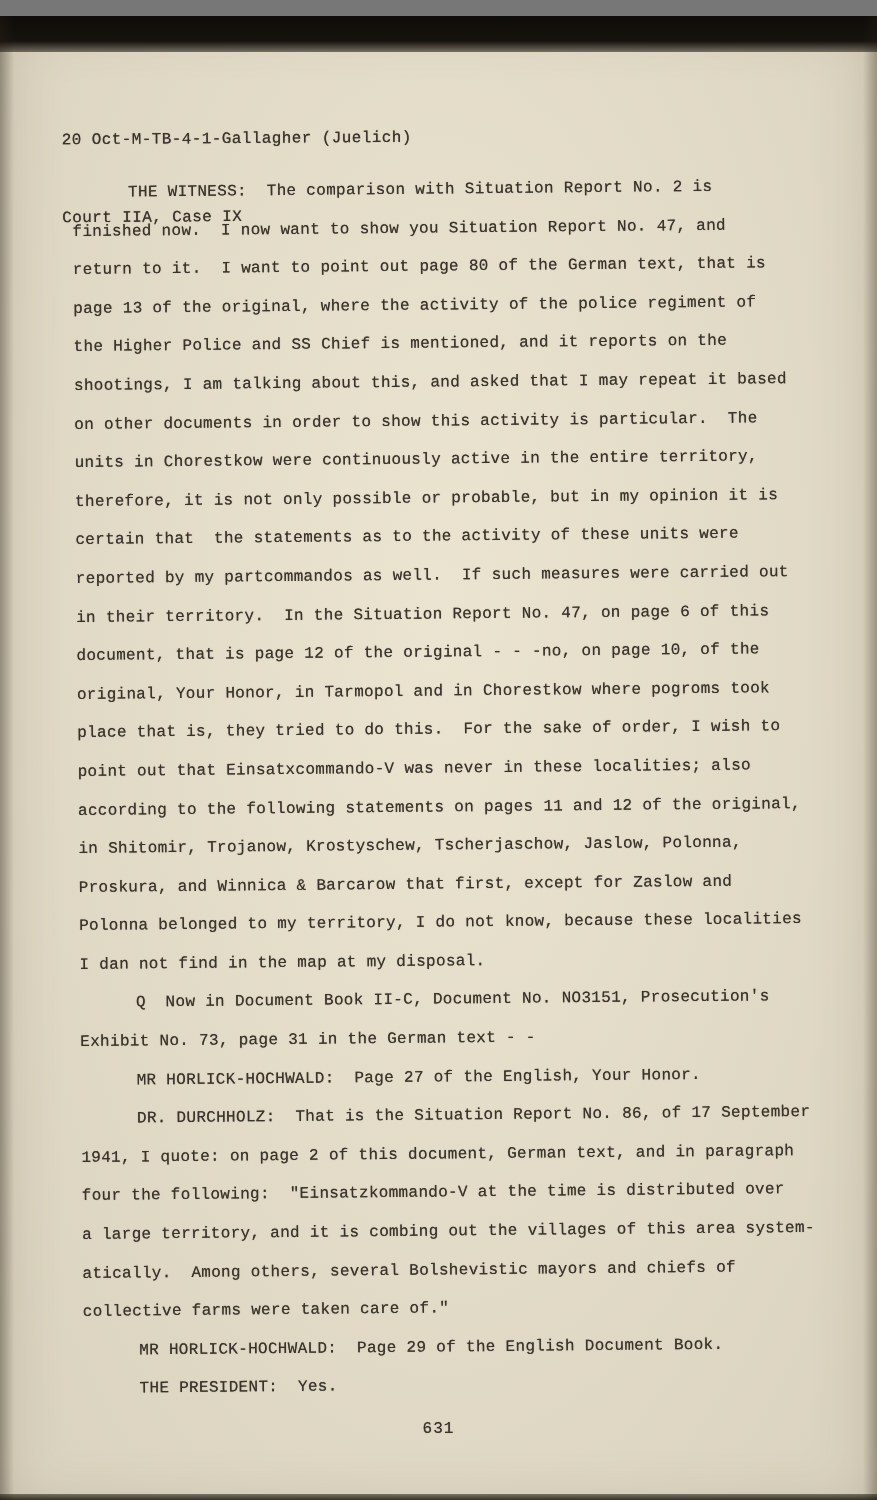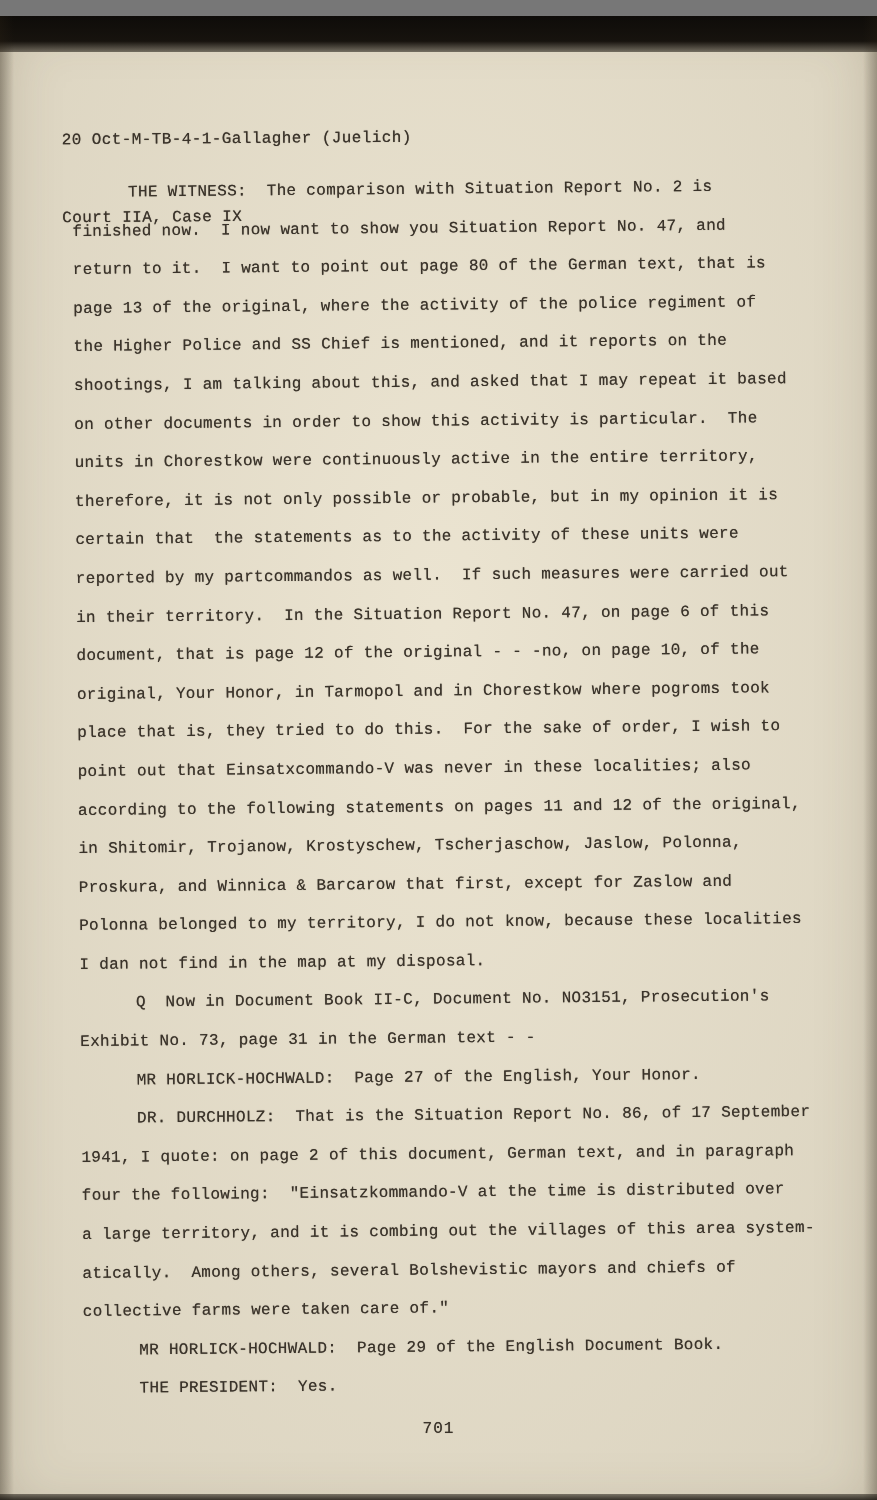--- a/index.html
+++ b/index.html
@@ -130,16 +130,16 @@
       <div class="line indent">DR. DURCHHOLZ:  That is the Situation Report No. 86, of 17 September</div>
       <div class="line">1941, I quote: on page 2 of this document, German text, and in paragraph</div>
       <div class="line">four the following:  "Einsatzkommando-V at the time is distributed over</div>
       <div class="line">a large territory, and it is combing out the villages of this area system-</div>
       <div class="line">atically.  Among others, several Bolshevistic mayors and chiefs of</div>
       <div class="line">collective farms were taken care of."</div>
       <div class="line indent">MR HORLICK-HOCHWALD:  Page 29 of the English Document Book.</div>
       <div class="line indent">THE PRESIDENT:  Yes.</div>
     </div>
 
-  <div class="page-number">701</div>
+  <div class="page-number">631</div>
 
   <div class="scan-bar-bottom"></div>
 </div>
 
 </body></html>

